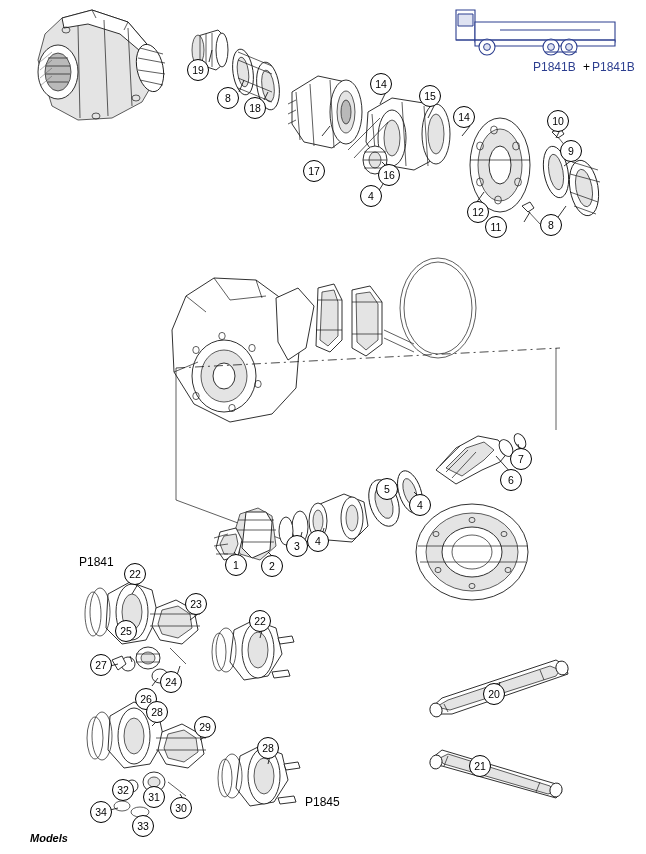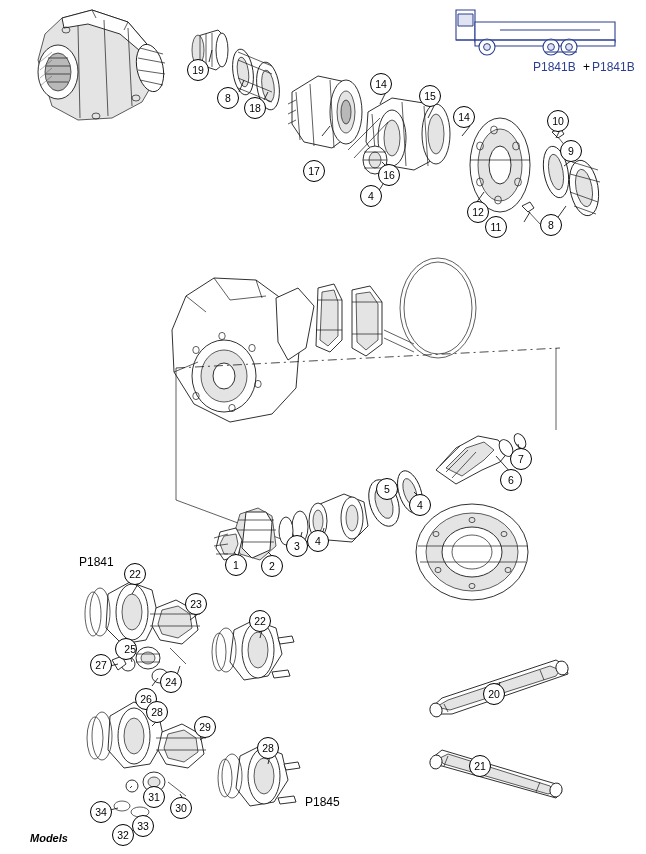--- a/index.html
+++ b/index.html
@@ -405,28 +405,28 @@
       <div class="callout" style="left: 500px; top: 469px;">6</div>
       <div class="callout" style="left: 376px; top: 478px;">5</div>
       <div class="callout" style="left: 409px; top: 494px;">4</div>
       <div class="callout" style="left: 307px; top: 530px;">4</div>
       <div class="callout" style="left: 286px; top: 535px;">3</div>
       <div class="callout" style="left: 261px; top: 555px;">2</div>
       <div class="callout" style="left: 225px; top: 554px;">1</div>
       <div class="callout" style="left: 124px; top: 563px;">22</div>
       <div class="callout" style="left: 185px; top: 593px;">23</div>
       <div class="callout" style="left: 249px; top: 610px;">22</div>
-      <div class="callout" style="left: 115px; top: 638px; text-align: right;">25</div>
+      <div class="callout" style="left: 115px; top: 620px;">25</div>
       <div class="callout" style="left: 90px; top: 654px;">27</div>
       <div class="callout" style="left: 135px; top: 677px; margin-top: 11px;">26</div>
       <div class="callout" style="left: 160px; top: 671px;">24</div>
       <div class="callout" style="left: 146px; top: 701px;">28</div>
       <div class="callout" style="left: 194px; top: 716px;">29</div>
       <div class="callout" style="left: 257px; top: 737px;">28</div>
-      <div class="callout" style="left: 112px; top: 779px; margin-top: 45px;">32</div>
+      <div class="callout" style="left: 112px; top: 779px;">32</div>
       <div class="callout" style="left: 143px; top: 786px;">31</div>
       <div class="callout" style="left: 170px; top: 797px;">30</div>
       <div class="callout" style="left: 90px; top: 801px;">34</div>
       <div class="callout" style="left: 132px; top: 815px;">33</div>
       <div class="callout" style="left: 483px; top: 683px;">20</div>
       <div class="callout" style="left: 469px; top: 755px;">21</div>
     </div>
 
   <div id="label-layer">
       <div class="label blue" style="left: 533px; top: 60px; color: rgb(44, 62, 143);">P1841B</div>

